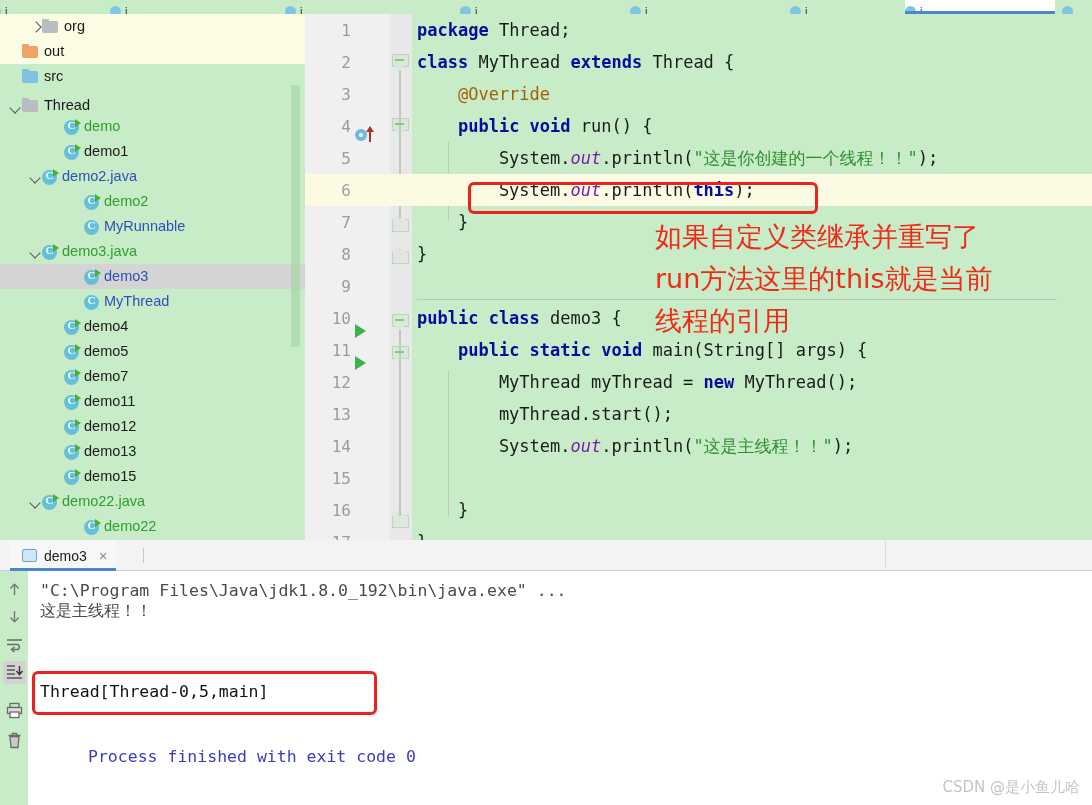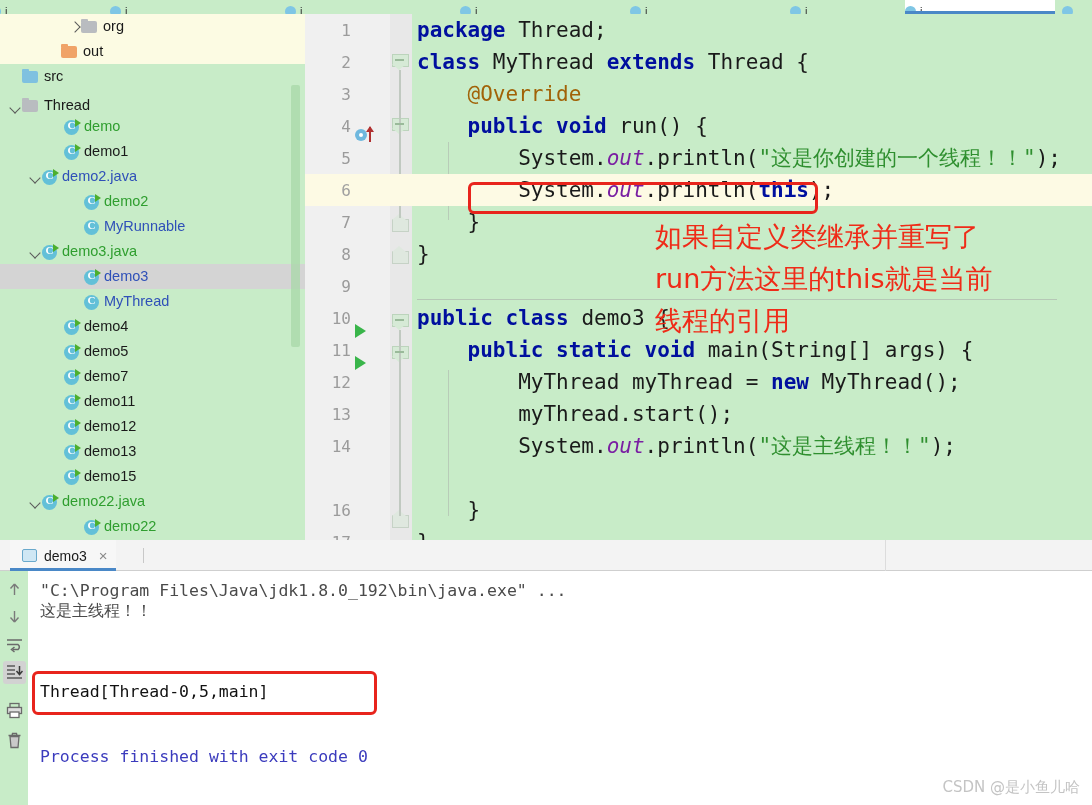--- a/index.html
+++ b/index.html
@@ -37,21 +37,21 @@
 
   
   .sidebar {
     position: absolute; left: 0; top: 14px; width: 305px; height: 526px;
     background: #c8ecc8; overflow: hidden;
   }
   .tree-row {
     position: relative; height: 25px; display: flex; align-items: center;
     white-space: nowrap; font-size: 14.5px; color: #000;
   }
-  .tree-row.pale { background: #fcfbe3; padding-left: 39px; }
+  .tree-row.pale { background: #fcfbe3; }
   .tree-row.selected { background: #d4d4d4; }
   .twisty {
     width: 14px; height: 14px; flex: 0 0 auto; position: relative;
   }
   .twisty.down::before {
     content: ""; position: absolute; left: 3px; top: 4px;
     width: 7px; height: 7px;
     border-right: 1.6px solid #5a5a5a; border-bottom: 1.6px solid #5a5a5a;
     transform: rotate(45deg); transform-origin: center;
   }
@@ -122,21 +122,21 @@
     position: absolute; left: 0; width: 787px; height: 32px;
     font-family: "DejaVu Sans Mono", monospace; font-size: 17px;
   }
   .cline .lno {
     position: absolute; left: 0; width: 46px; text-align: right;
     top: 7px; font-size: 16px; color: #9b9b9b;
     font-family: "DejaVu Sans Mono", monospace;
   }
   .cline .ctext {
     position: absolute; left: 112px; top: 5px; white-space: pre;
-    font-family: "DejaVu Sans Mono", monospace; font-size: 21px;
+    font-family: "DejaVu Sans Mono", monospace; font-size: 17px;
     line-height: 22px; color: #1a1a1a;
   }
   .cline.hl { background: #fdfae4; }
   .cline.hl .lno { color: #a0a0a0; }
   .cline.hl .ctext { }
   .hl-strip {
     position: absolute; left: 85px; width: 22px; height: 32px; background: #c8ecc8;
   }
 
   .kw   { color: #000f9e; font-weight: bold; }
@@ -591,20 +591,24 @@
           <span class="ctext"><span class="pln">        MyThread myThread = </span><span class="kw">new </span><span class="pln">MyThread();</span></span>
         </div>
         <div class="cline" style="top: 384px;">
           <span class="lno">13</span>
           <span class="ctext"><span class="pln">        myThread.start();</span></span>
         </div>
         <div class="cline" style="top: 416px;">
           <span class="lno">14</span>
           <span class="ctext"><span class="pln">        System.</span><span class="fld">out</span><span class="pln">.println(</span><span class="str">"这是主线程！！"</span><span class="pln">);</span></span>
         </div>
+        <div class="cline" style="top: 448px;">
+          <span class="lno">15</span>
+          <span class="ctext"></span>
+        </div>
         <div class="cline" style="top: 480px;">
           <span class="lno">16</span>
           <span class="ctext"><span class="pln">    }</span></span>
         </div>
         <div class="cline" style="top: 512px;">
           <span class="lno">17</span>
           <span class="ctext"><span class="pln">}</span></span>
         </div>
       </div>
 
@@ -661,19 +665,19 @@
           <path d="M2.5 3.5 H14.5 M6 3.5 L6.5 1.5 H10.5 L11 3.5" stroke="#6a6a6a" stroke-width="1.3" fill="none"></path>
           <path d="M4 4.5 L5 15.5 H12 L13 4.5 Z" stroke="#6a6a6a" stroke-width="1.3" fill="#c9c9c9"></path>
         </svg>
       </div>
     </div>
 
     <div class="console-body">
       <div class="oline" style="top:10px;">"C:\Program Files\Java\jdk1.8.0_192\bin\java.exe" ...</div>
       <div class="oline cn" style="top:30px;">这是主线程！！</div>
       <div class="oline black" style="top:111px;">Thread[Thread-0,5,main]</div>
-      <div class="oline blue" style="top:176px;">Process finished with exit code 0</div>
+      <div class="oline blue" style="top:176px;margin-left:48px;">Process finished with exit code 0</div>
       <div class="redbox" style="left:4px; top:100px; width:345px; height:44px;"></div>
       <div class="watermark">CSDN @是小鱼儿哈</div>
     </div>
 
   </div>
 </div>
 
 </body></html>

